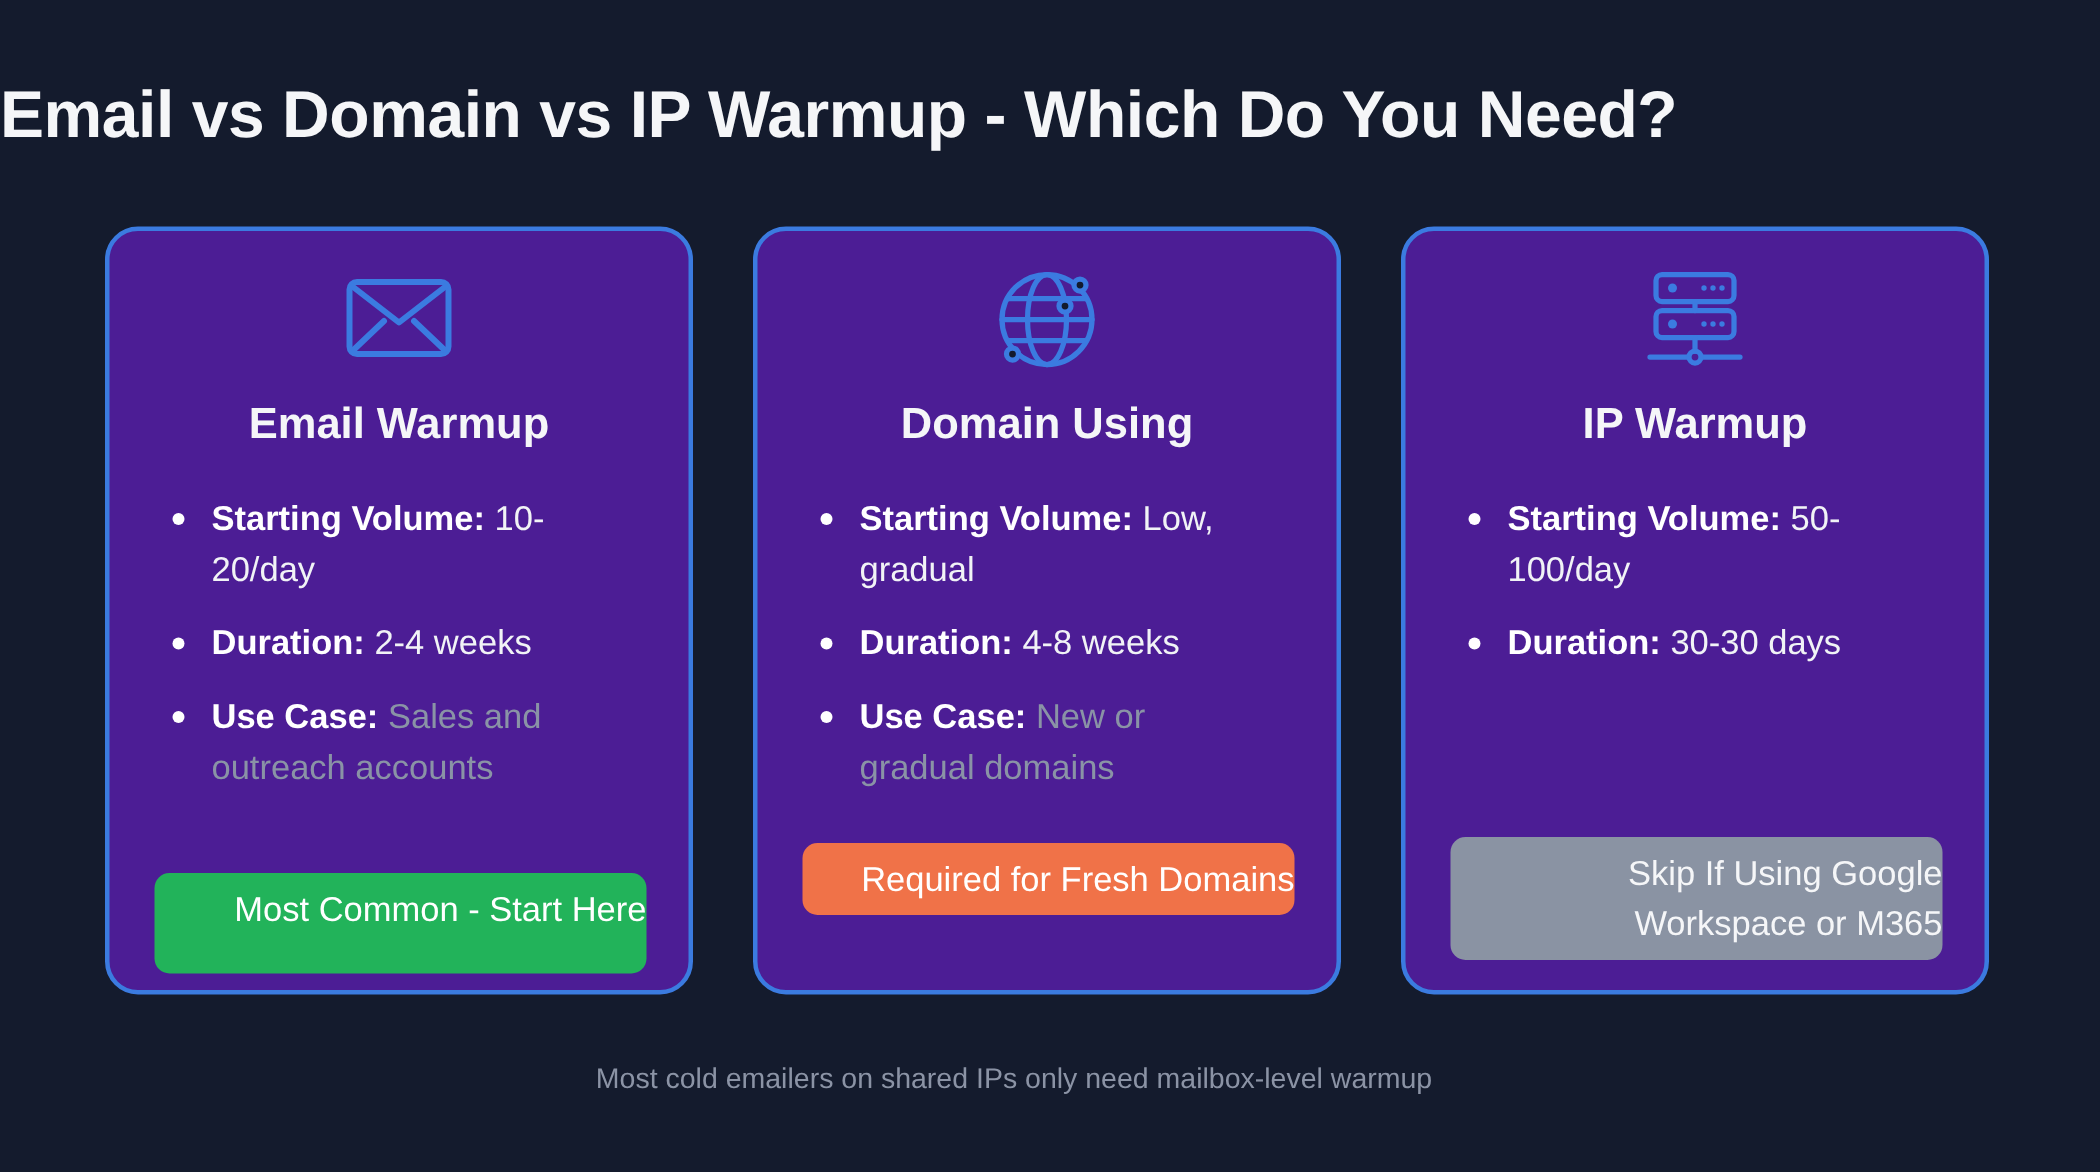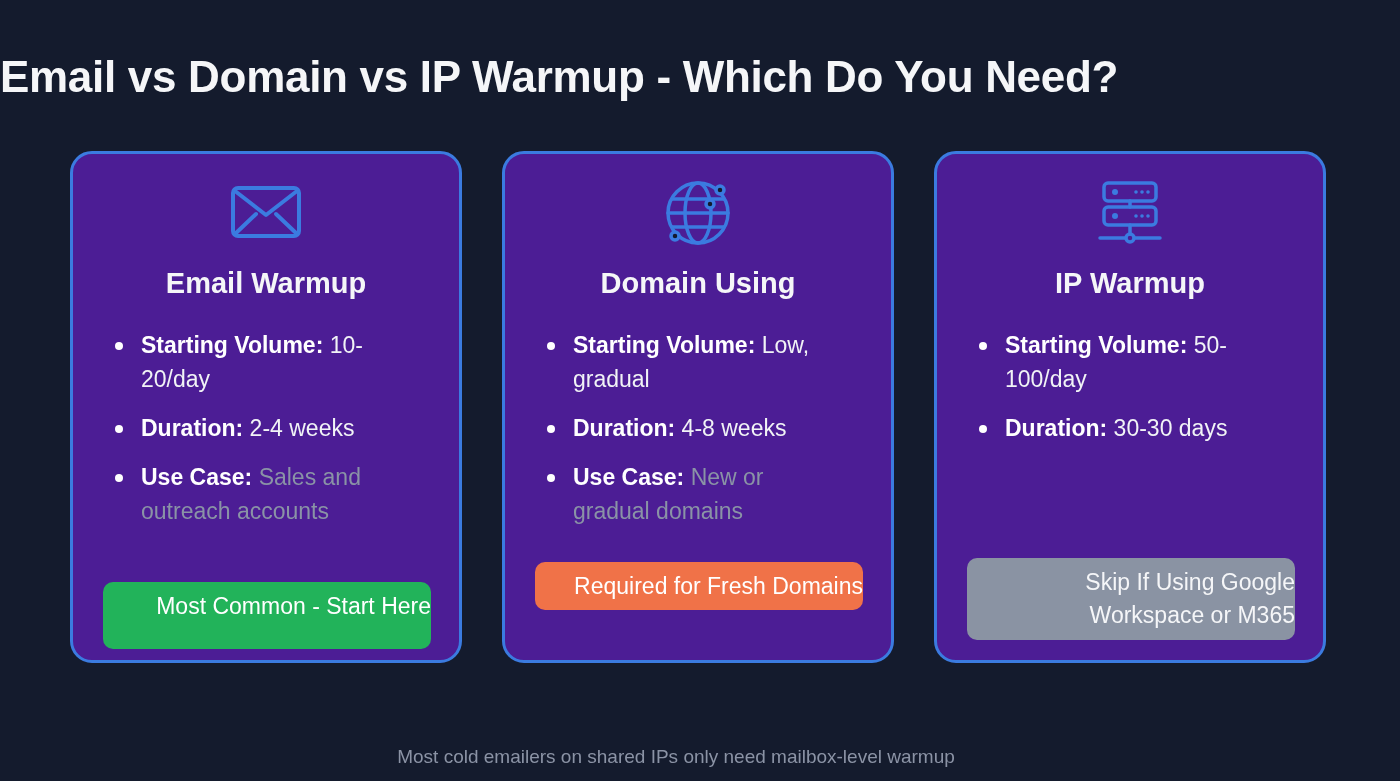--- a/index.html
+++ b/index.html
@@ -37,21 +37,21 @@
   .lbl { font-weight:bold; color:#ffffff; }
   .muted { color:#8a93a6; }
   .badge {
     position:absolute; left:30px; right:28px; border-radius:10px;
     text-align:right; font-size:23px; color:#ffffff; box-sizing:border-box;
   }
   .badge.green { top:428px; height:67px; line-height:49px; background:#22b35a; }
   .badge.orange { top:408px; height:48px; line-height:49px; background:#f07248; }
   .badge.gray { top:404px; height:82px; background:#8a93a3; padding-top:8px; line-height:33px; color:#f5f6f8; }
   .footer {
-    position:absolute; top:746px; left:0; width:1352px; text-align:center;
+    position:absolute; top:709px; left:0; width:1352px; text-align:center;
     font-size:19px; color:#8b93a5;
   }
 </style>
 </head>
 <body>
 
 <div class="title">Email vs Domain vs IP Warmup - Which Do You Need?</div>
 
 <div class="card c1">
   <div class="icon">

